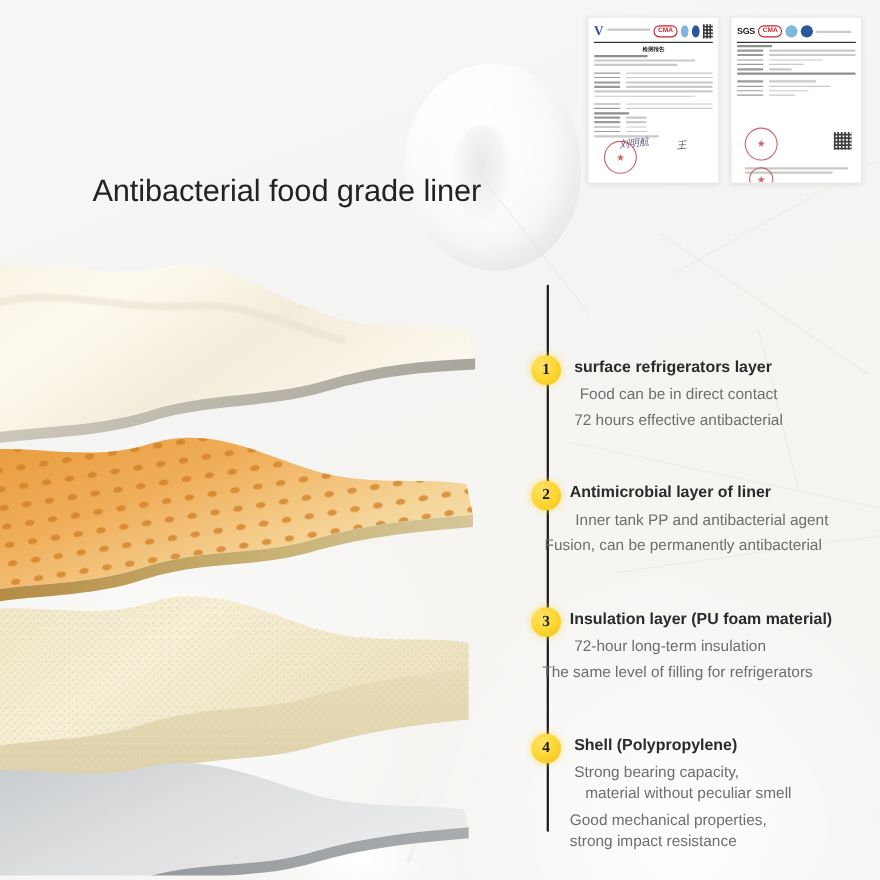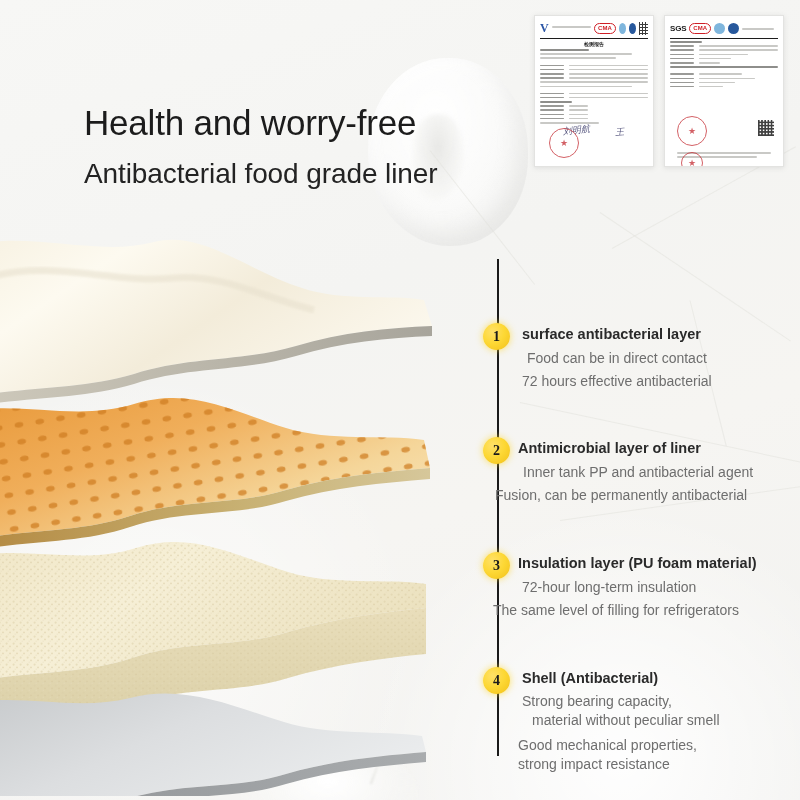--- a/index.html
+++ b/index.html
@@ -173,21 +173,20 @@
     <div class="splash-ghost"></div>
     <div class="crease c1"></div>
     <div class="crease c2"></div>
     <div class="crease c3"></div>
     <div class="crease c4"></div>
     <div class="crease c5"></div>
     <div class="crease c6"></div>
   </div>
 
 
-  <div class="heading-main">Health and worry-free</div>
   <div class="heading-sub">Antibacterial food grade liner</div>
 
   <div class="cert cert-a">
     <div class="cert-inner">
       <div class="cert-hdr">
         <div class="cert-vlogo">V</div>
         <div class="cert-line w55" style="height:2px;"></div>
         <div class="cert-cma">CMA</div>
         <div class="cert-badge b-lblue"></div>
         <div class="cert-badge b-navy"></div>
@@ -399,41 +398,41 @@
         <path d="M-20 588 C38 574, 92 578, 146 562 C200 546, 250 554, 302 538 C350 524, 396 520, 442 516
                  L442 526 C396 530, 350 534, 302 548 C250 564, 200 556, 146 572 C92 588, 38 584, -20 598 Z" fill="url(#gGrayEdge)"></path>
       </g>
     </svg>
   </div>
 
   <div class="timeline"></div>
 
   <div class="callout" style="left:498px; top:323px;">
     <div class="badge" style="top:0;">1</div>
-    <div class="co-title" style="left:24px; top:3px;">surface antibacterial layer</div>
+    <div class="co-title" style="left:24px; top:3px;">surface refrigerators layer</div>
     <div class="co-line" style="left:29px; top:27px;">Food can be in direct contact</div>
     <div class="co-line" style="left:24px; top:50px;">72 hours effective antibacterial</div>
   </div>
 
   <div class="callout" style="left:498px; top:437px;">
     <div class="badge" style="top:0;">2</div>
     <div class="co-title" style="left:20px; top:3px;">Antimicrobial layer of liner</div>
     <div class="co-line" style="left:25px; top:27px;">Inner tank PP and antibacterial agent</div>
     <div class="co-line" style="left:-3px; top:50px;">Fusion, can be permanently antibacterial</div>
   </div>
 
   <div class="callout" style="left:498px; top:552px;">
     <div class="badge" style="top:0;">3</div>
     <div class="co-title" style="left:20px; top:3px;">Insulation layer (PU foam material)</div>
     <div class="co-line" style="left:24px; top:27px;">72-hour long-term insulation</div>
     <div class="co-line" style="left:-5px; top:50px;">The same level of filling for refrigerators</div>
   </div>
 
   <div class="callout" style="left:498px; top:667px;">
     <div class="badge" style="top:0;">4</div>
-    <div class="co-title" style="left:24px; top:3px;">Shell (Antibacterial)</div>
+    <div class="co-title" style="left:24px; top:3px;">Shell (Polypropylene)</div>
     <div class="co-line" style="left:24px; top:26px;">Strong bearing capacity,</div>
     <div class="co-line" style="left:24px; top:45px;margin-left:10px;">material without peculiar smell</div>
     <div class="co-line" style="left:20px; top:70px;">Good mechanical properties,</div>
     <div class="co-line" style="left:20px; top:89px;">strong impact resistance</div>
   </div>
 
 </div>
 
 </body></html>

